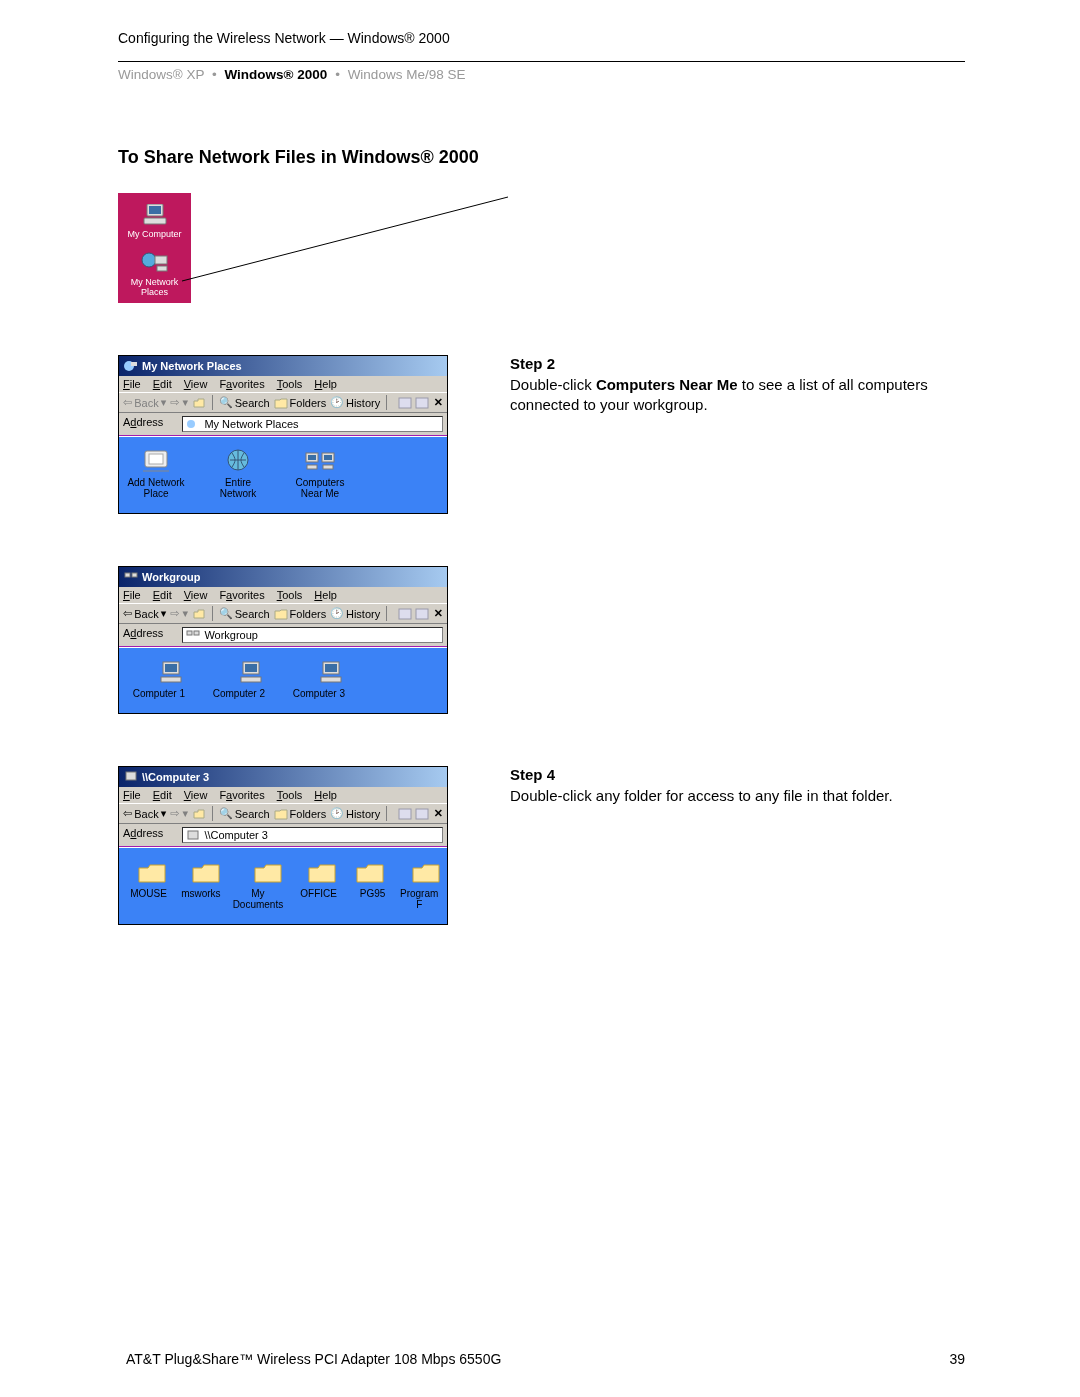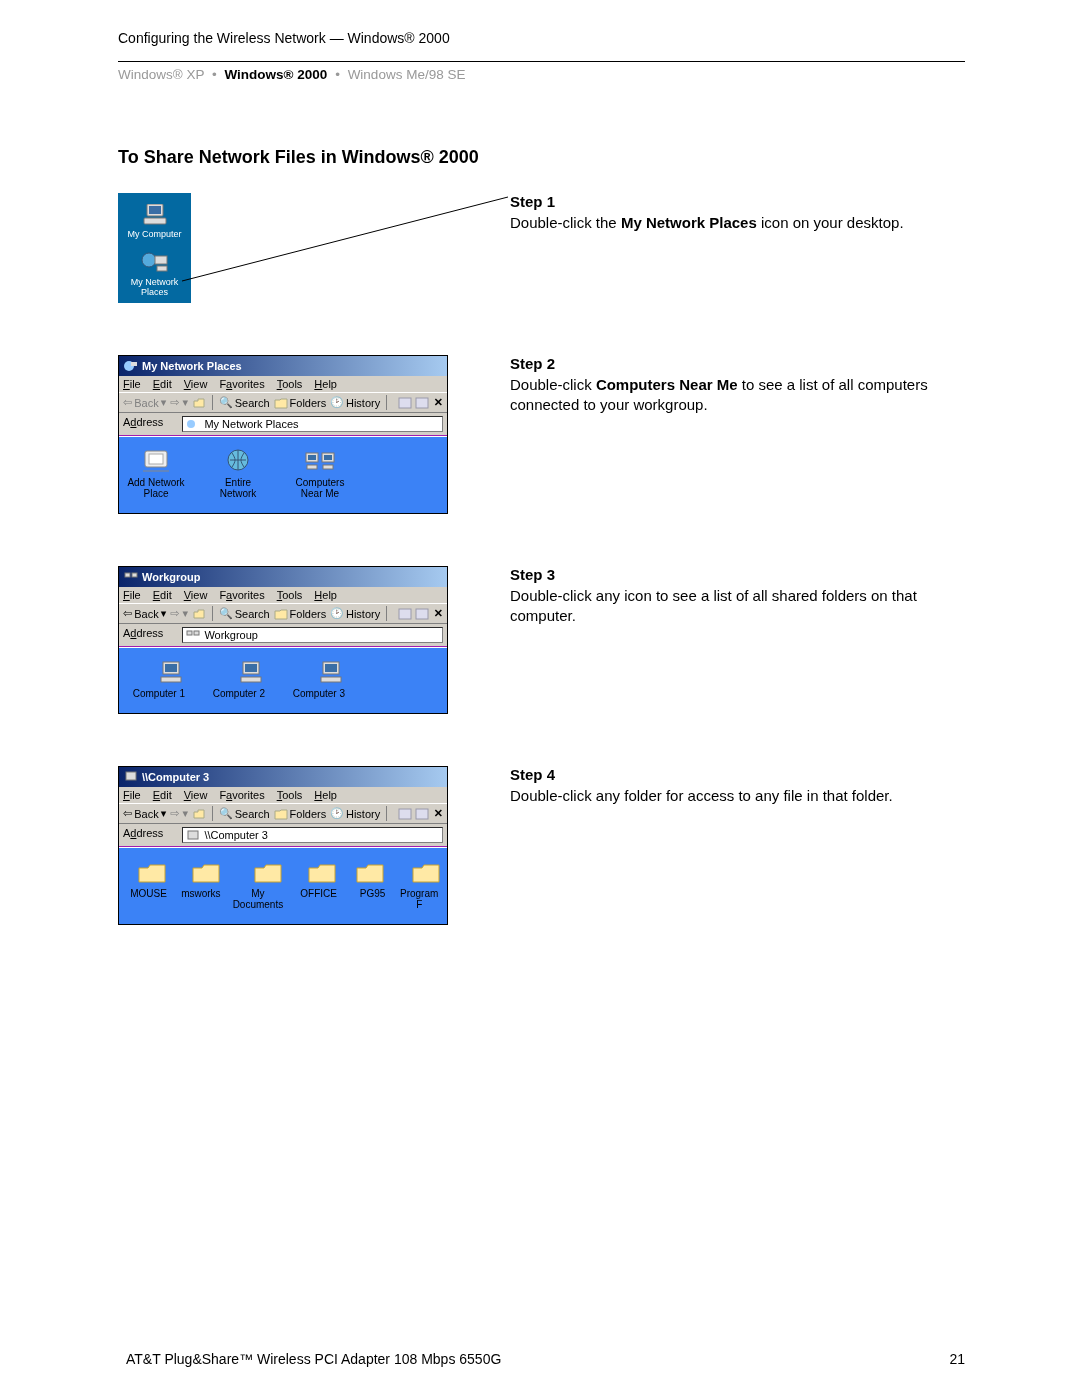--- a/index.html
+++ b/index.html
@@ -48,21 +48,21 @@
     margin-left: 62px;
     padding-top: 0;
   }
   .step-heading { font-size: 15px; font-weight: bold; margin-bottom: 3px;}
   .step-text { font-size: 15px; line-height: 1.35; }
   .step-text b { font-weight: bold; }
 
   
   .desktop-box {
     width: 65px;
-    background: #0369a1;
+    background: #be185d;
     padding: 10px 4px 6px 4px;
     display: flex;
     flex-direction: column;
     align-items: center;
     color: #fff;
     font-size: 9px;
     text-align: center;
   }
   .desktop-box .ico {
     width: 30px;
@@ -192,26 +192,20 @@
             <rect x="16" y="14" width="10" height="5" fill="#ddd" stroke="#777"></rect>
           </svg>
         </div>
         <div class="lbl">My Network Places</div>
       </div>
 
       <svg style="position:absolute; left:64px; top:74px; width:330px; height:80px; overflow:visible;">
         <line x1="0" y1="14" x2="326" y2="-70" stroke="#000" stroke-width="1"></line>
       </svg>
     </div>
-    <div class="right-col">
-      <div class="step-heading">Step 1</div>
-      <div class="step-text">
-        <span>Double-click the </span><b>My Network Places</b><span> icon on your desktop.</span>
-      </div>
-    </div>
   </div>
 
   <div class="step-row">
     <div class="left-col">
       <div class="win">
         <div class="titlebar">
           <svg class="ticon" viewBox="0 0 14 14">
               <circle cx="5" cy="7" r="5" fill="#9cf"></circle>
               <rect x="7" y="3" width="6" height="4" fill="#ddd"></rect>
             </svg>
@@ -389,24 +383,20 @@
                   <rect x="6" y="1" width="16" height="12" fill="#ddd" stroke="#777"></rect>
                   <rect x="8" y="3" width="12" height="8" fill="#3a6ea5"></rect>
                   <rect x="4" y="16" width="20" height="5" fill="#ddd" stroke="#777"></rect>
                 </svg>
               </div>
             <div>Computer 3</div>
           </div>
         </div>
       </div>
     </div>
-    <div class="right-col">
-      <div class="step-heading">Step 3</div>
-      <div class="step-text">Double-click any icon to see a list of all shared folders on that computer.</div>
-    </div>
   </div>
 
   <div class="step-row">
     <div class="left-col">
       <div class="win">
         <div class="titlebar">
           <svg class="ticon" viewBox="0 0 14 14">
               <rect x="2" y="2" width="10" height="8" fill="#ddd" stroke="#777"></rect>
             </svg>
           <span>\\Computer 3</span>
@@ -509,15 +499,15 @@
       </div>
     </div>
     <div class="right-col">
       <div class="step-heading">Step 4</div>
       <div class="step-text">Double-click any folder for access to any file in that folder.</div>
     </div>
   </div>
 
   <div class="footer">
     <span>AT&amp;T Plug&amp;Share™ Wireless PCI Adapter 108 Mbps 6550G</span>
-    <span>21</span>
+    <span>39</span>
   </div>
 </div>
 
 </body></html>

